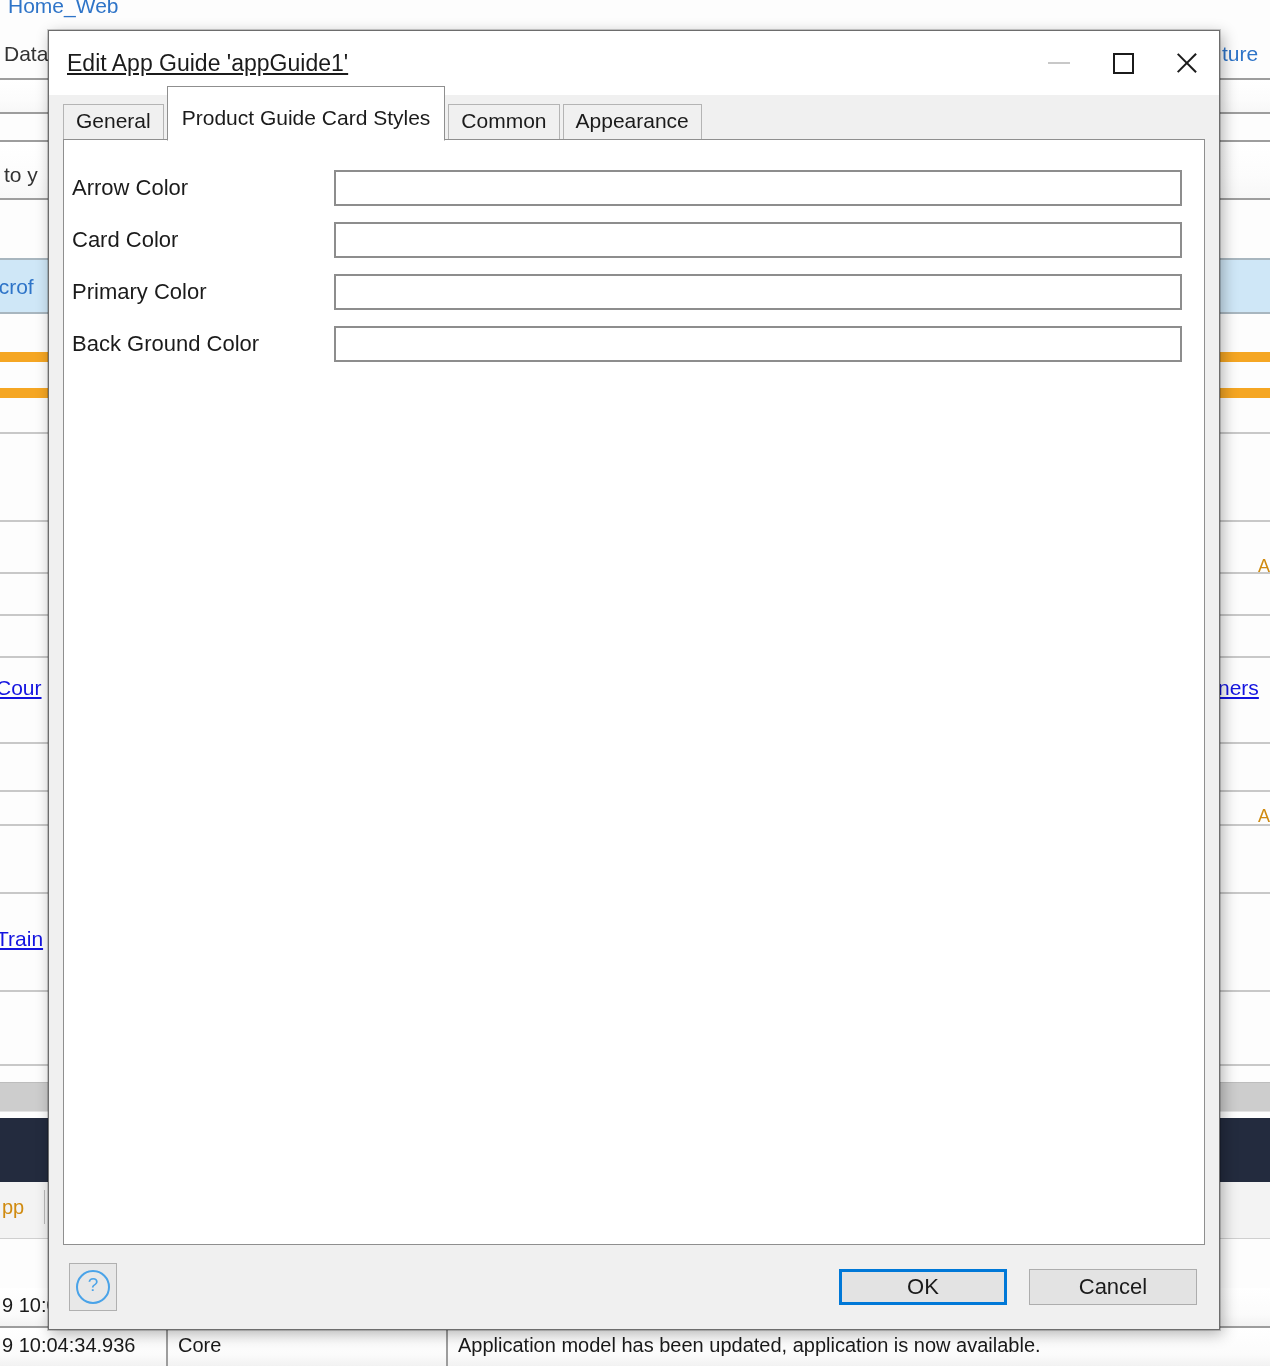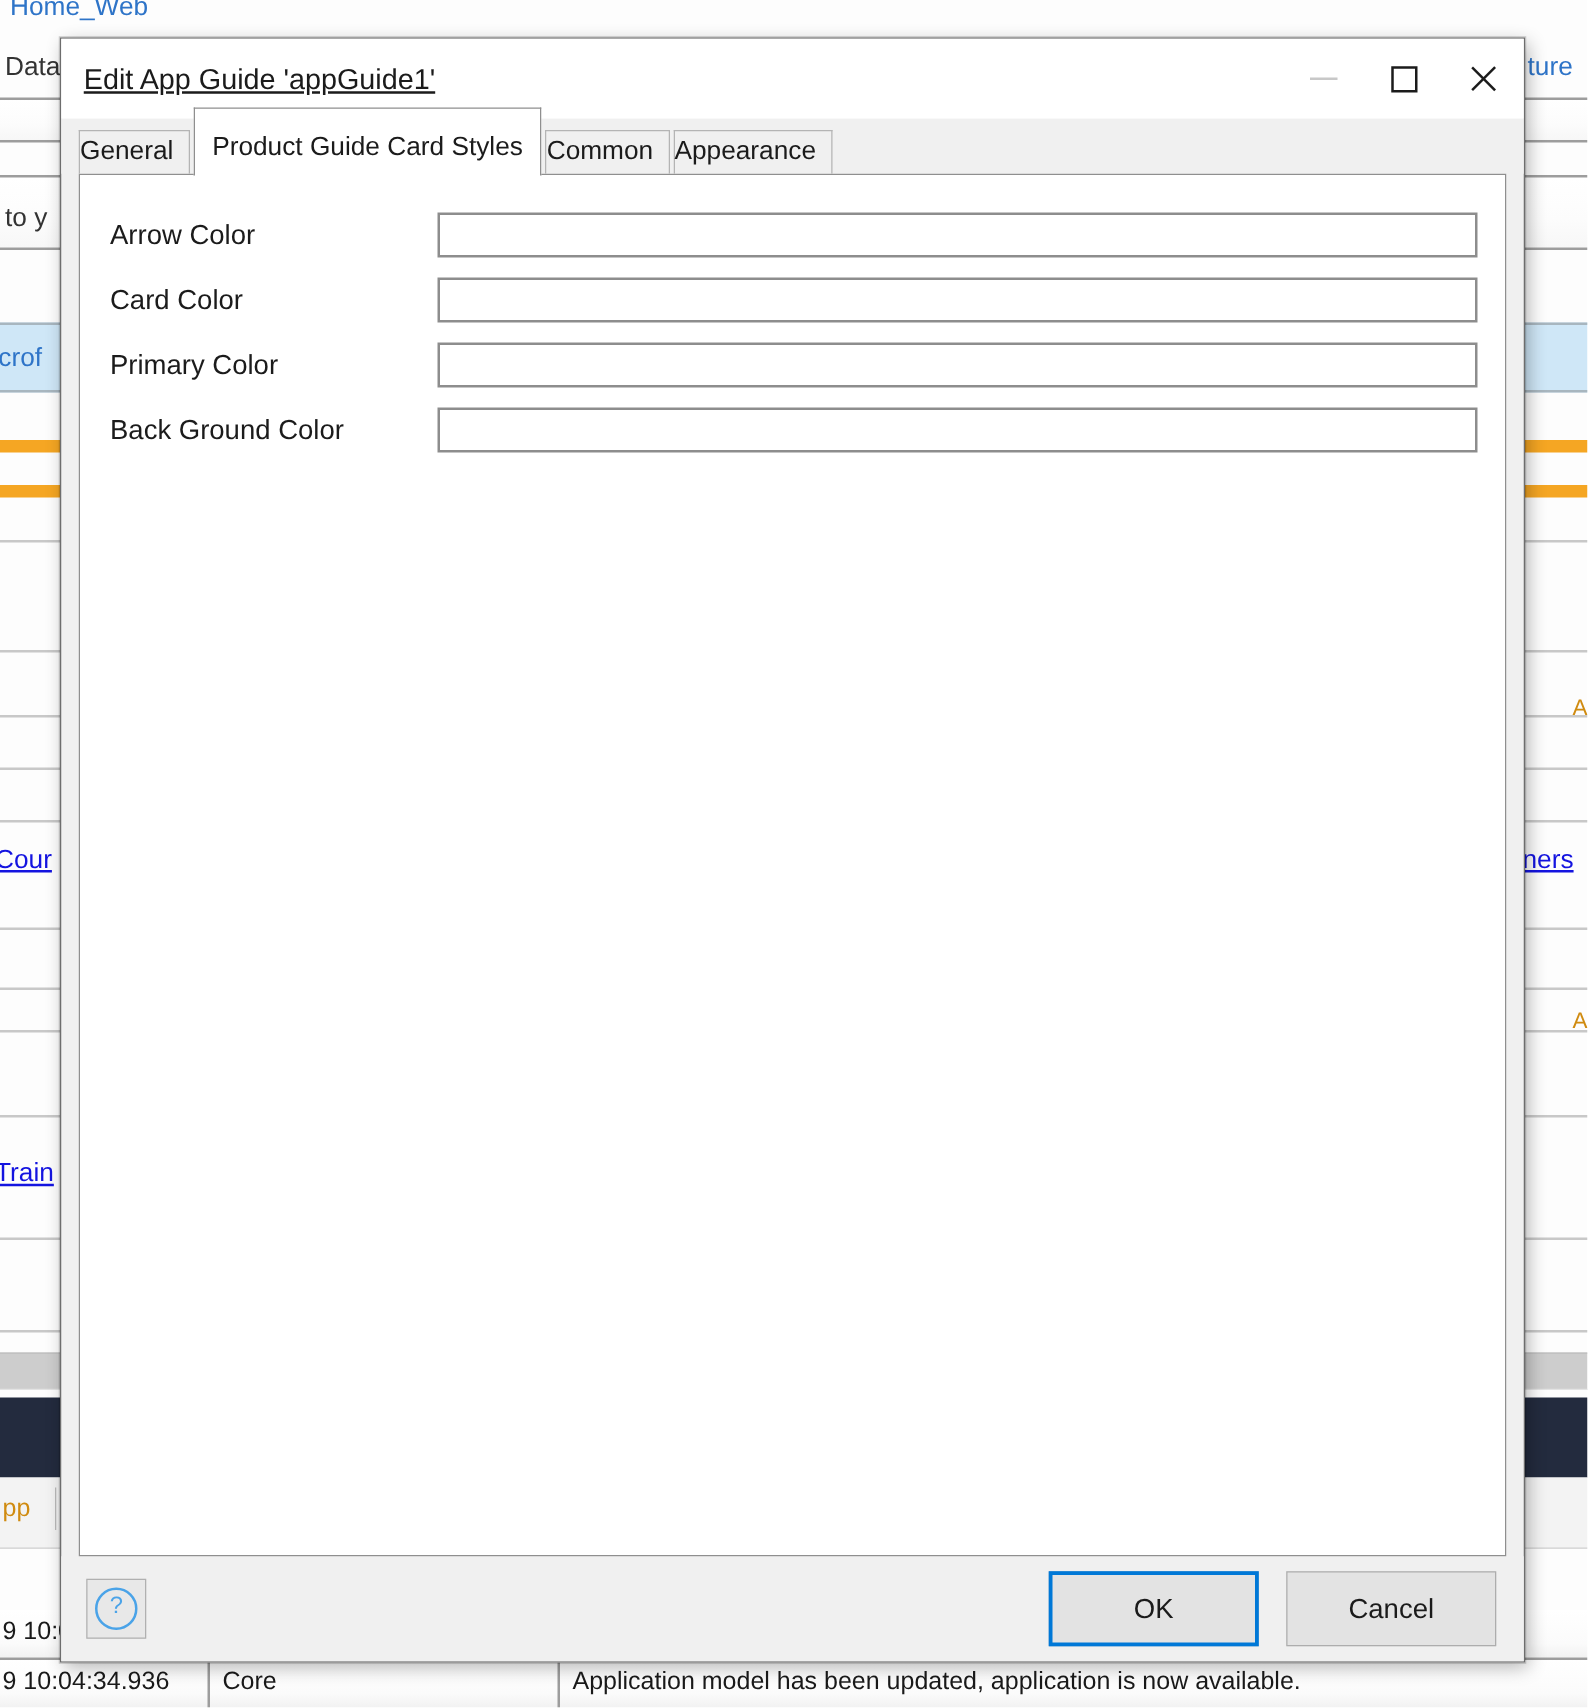--- a/index.html
+++ b/index.html
@@ -232,21 +232,21 @@
     align-items: flex-end;
     background: #f0f0f0;
   }
 
   .tab {
     font-size: 21px;
     color: #1b1b1b;
     background: #f0f0f0;
     border: 1px solid #b4b4b4;
     border-bottom: none;
-    padding: 4px 12px 6px 0;
+    padding: 4px 12px 6px 12px;
     margin-right: 3px;
     line-height: 1.15;
     white-space: nowrap;
     cursor: default;
     position: relative;
     z-index: 1;
   }
 
   .tab.active {
     background: #ffffff;
@@ -270,21 +270,21 @@
   }
 
   .form {
     padding: 22px 0 0 0;
   }
 
   .field-row {
     display: flex;
     align-items: center;
     height: 52px;
-    padding-left: 24px;
+    padding-left: 8px;
   }
 
   .field-label {
     width: 262px;
     min-width: 262px;
     font-size: 22px;
     color: #1b1b1b;
     white-space: nowrap;
   }
 
@@ -338,21 +338,21 @@
 
   .footer-spacer { flex: 1; }
 
   .btn {
     font-family: "Liberation Sans", sans-serif;
     font-size: 22px;
     color: #1b1b1b;
     background: #e3e3e3;
     border: 1px solid #adadad;
     width: 168px;
-    height: 60px;
+    height: 36px;
     margin-right: 22px;
     cursor: default;
   }
 
   .btn.default {
     outline: 3px solid #0078d7;
     outline-offset: -3px;
     border: 1px solid #7fa9cc;
   }
 </style>

